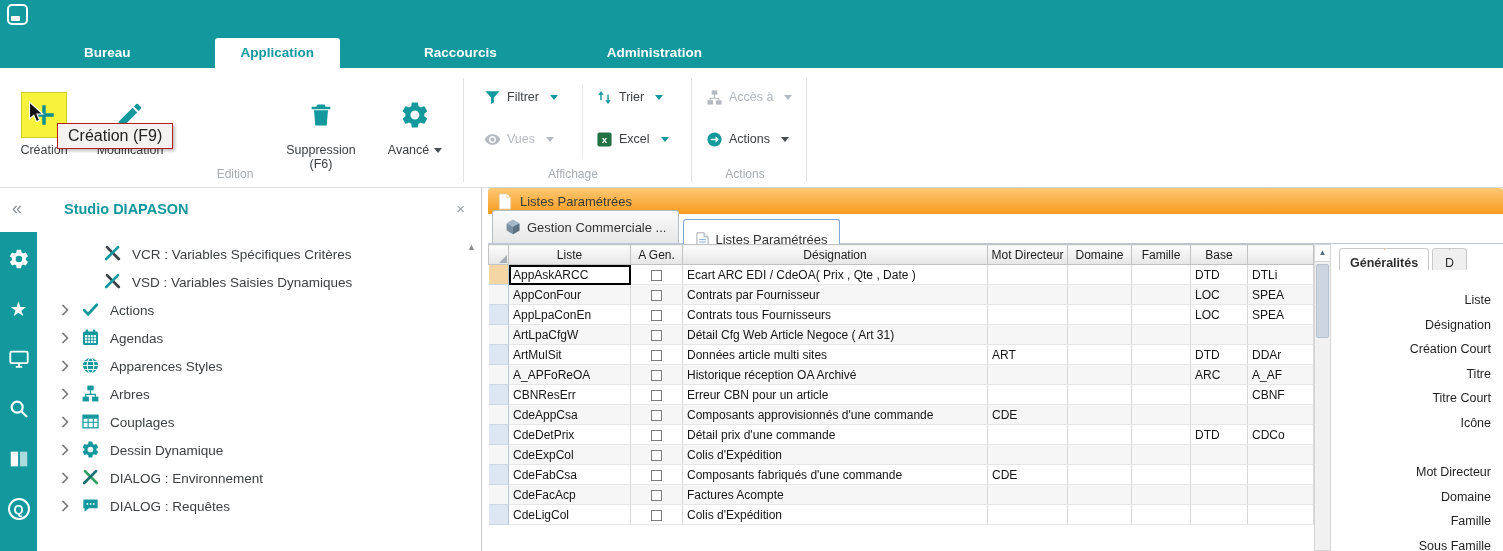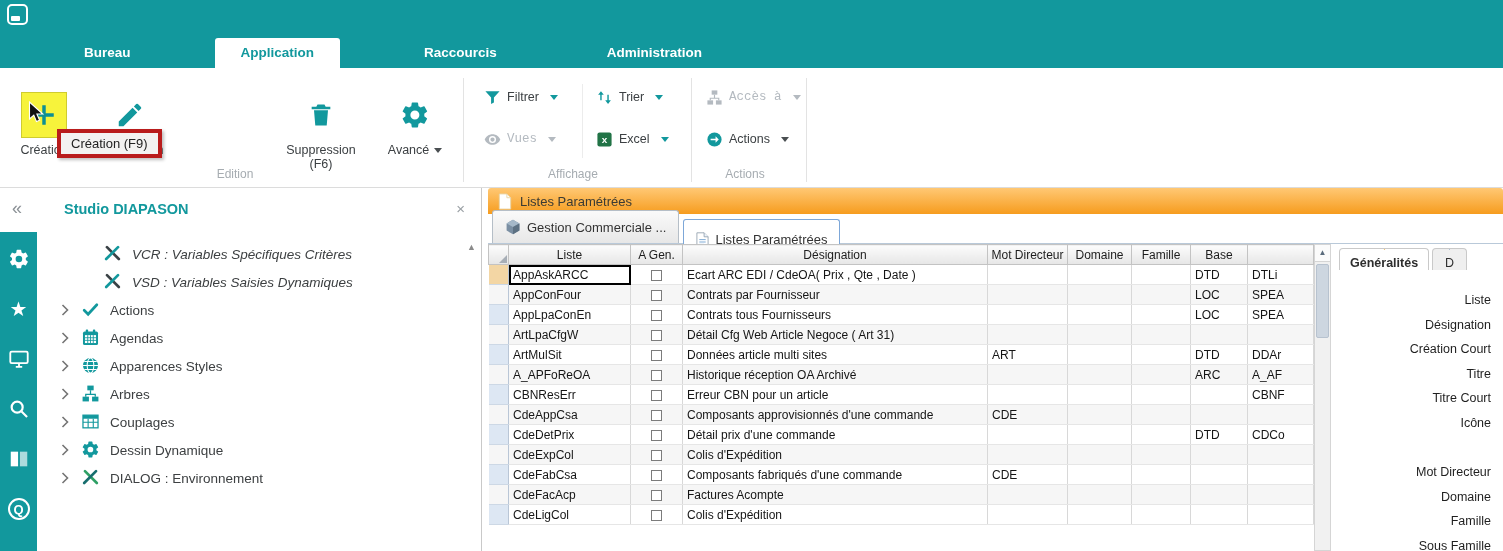--- a/index.html
+++ b/index.html
@@ -29,43 +29,43 @@
   .rb-big{position:absolute; top:24px; text-align:center; font-size:12.5px; color:var(--ink);}
   .iconbox{width:46px; height:46px; margin:0 auto; display:flex; align-items:center; justify-content:center;}
   .iconbox.highlight{background:#f7f33b; border:1px solid #cfcc2e;}
   .rb-label{margin-top:5px; line-height:14px;}
   .caret{display:inline-block; width:0; height:0; border-left:4px solid transparent; border-right:4px solid transparent;
     border-top:5px solid #4a4f52; margin-left:5px; vertical-align:middle;}
   .caret.teal{border-top-color:var(--teal);}
   .caret.gray{border-top-color:var(--dis);}
   .rb-sm{position:absolute; display:flex; align-items:center; gap:6px; height:22px; font-size:12.5px; color:var(--ink); cursor:default;}
   .rb-sm .si{display:flex; width:17px; height:17px;}
-  .rb-sm.disabled{color:var(--dis);font-family:Liberation Mono, monospace;}
-  
-  .tooltip{position:absolute; left:57px; top:129px; z-index:60; background:#f3f2f1; border:4px solid #b91c1c;
-    box-shadow:2px 2px 3px rgba(0,0,0,.25); padding:3px 10px; font-size:13px; color:#222;}
+  .rb-sm.disabled{color:var(--dis);}
+  
+  .tooltip{position:absolute; left:57px; top:123px; z-index:60; background:#f3f2f1; border:1px solid #b91c1c;
+    box-shadow:2px 2px 3px rgba(0,0,0,.25); padding:3px 10px; font-size:16px; color:#222;}
   .cursor{position:absolute; left:28px; top:101px; z-index:70;}
   
   .body{position:absolute; left:0; top:188px; width:100%; height:363px; display:flex;}
   
   .sidebar{width:482px; border-right:1px solid #c9c9c9; display:flex; flex-direction:column;}
   .sb-header{height:44px; position:relative; background:#fff;}
   .sb-collapse{position:absolute; left:12px; top:10px; font-size:18px; color:#8b9196; cursor:pointer;}
   .sb-title{position:absolute; left:64px; top:13px; font-size:14.5px; font-weight:700; color:var(--teal);}
   .sb-close{position:absolute; right:16px; top:12px; font-size:15px; color:#9aa0a5; cursor:pointer;}
   .sb-body{flex:1; display:flex; overflow:hidden;}
   .iconstrip{width:37px; background:var(--teal); display:flex; flex-direction:column; align-items:center; padding-top:14px; gap:24px;}
   .strip-btn{width:26px; height:26px; display:flex; align-items:center; justify-content:center; color:#fff; cursor:pointer;}
   .strip-btn .q{width:22px; height:22px; border:2px solid #fff; border-radius:50%; color:#fff; font-size:13px; font-weight:700;
     display:flex; align-items:center; justify-content:center;}
   .star{color:#fff; font-size:20px; line-height:20px;}
   .tree{flex:1; position:relative; padding-top:8px; overflow:hidden;}
   .tree-scroll-up{position:absolute; right:5px; top:10px; font-size:9px; color:#8a8a8a;}
   .trow{height:28px; display:flex; align-items:center; font-size:13.5px; color:#3d4042; padding-left:24px; cursor:default;}
-  .trow.indent{padding-left:66px;font-style:italic;}
+  .trow.indent{padding-left:66px;}
   .chev{width:16px; height:12px; display:flex; margin-right:4px;}
   .ticon{width:20px; height:20px; display:flex; margin-right:9px;}
   .tlabel{white-space:nowrap;}
   
   .main{flex:1; display:flex; flex-direction:column; padding-left:6px; overflow:hidden;}
   .orangebar{height:26px; background:linear-gradient(#ffc874,#f69c1e); border-radius:3px 3px 0 0;
     display:flex; align-items:center; gap:8px; padding-left:10px; font-size:13px; color:#3b3b33;}
   .doctabs{height:30px; display:flex; align-items:flex-end; gap:4px; padding-left:4px; border-bottom:1px solid #b9c9d9; background:#fff;}
   .dtab{display:flex; align-items:center; gap:6px; height:25px; padding:16px 12px; font-size:13px; color:#333;
     background:linear-gradient(#fafafa,#e7e7e7); border:1px solid #b5bec7; border-bottom:none; border-radius:3px 3px 0 0; cursor:pointer;}
@@ -397,20 +397,36 @@
                 </svg>
               </span>
             <span class="ticon">
                 <svg width="19" height="19" viewBox="0 0 24 24" stroke-linecap="round">
                   <path d="M5 4l15 15" stroke="#2fa065" stroke-width="3.4"></path>
                   <path d="M19 4 4 19" stroke="#176e6e" stroke-width="3.4"></path>
                 </svg>
               </span>
             <span class="tlabel">DIALOG : Environnement</span>
           </div>
+          <div class="trow">
+            <span class="chev">
+                <svg width="8" height="12" viewBox="0 0 8 12">
+                  <path d="M1.5 1l5 5-5 5" stroke="#757575" stroke-width="1.6" fill="none"></path>
+                </svg>
+              </span>
+            <span class="ticon">
+                <svg width="19" height="19" viewBox="0 0 24 24">
+                  <path d="M3 4.5h18v11H10l-5.5 4.5v-4.5H3z" fill="#12989d"></path>
+                  <circle cx="8" cy="10" r="1.2" fill="#fff"></circle>
+                  <circle cx="12" cy="10" r="1.2" fill="#fff"></circle>
+                  <circle cx="16" cy="10" r="1.2" fill="#fff"></circle>
+                </svg>
+              </span>
+            <span class="tlabel">DIALOG : Requêtes</span>
+          </div>
 
         </div>
       </div>
     </div>
 
     <div class="main">
       <div class="orangebar">
         <svg width="14" height="17" viewBox="0 0 14 18">
             <path d="M1 1h8l4 4v12H1z" fill="#fff" stroke="#e9d4a8"></path>
             <path d="M9 1v4h4" fill="none" stroke="#e9d4a8"></path>

